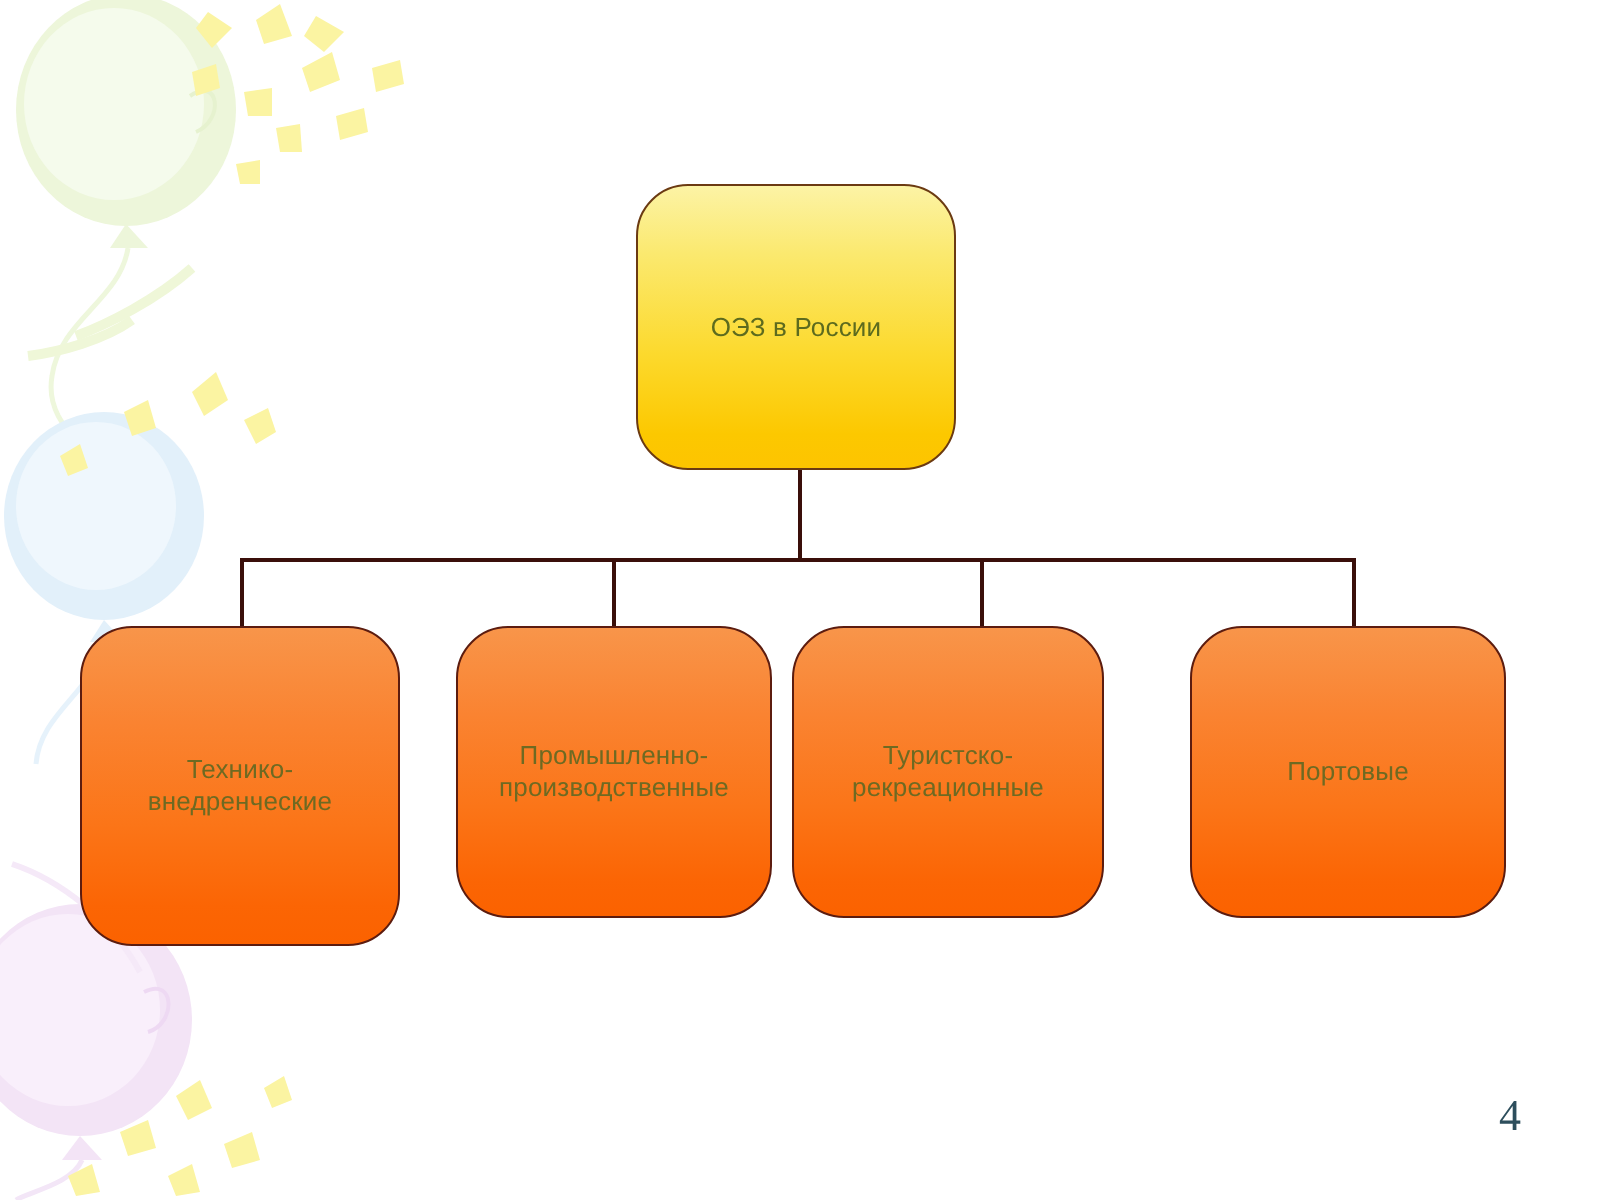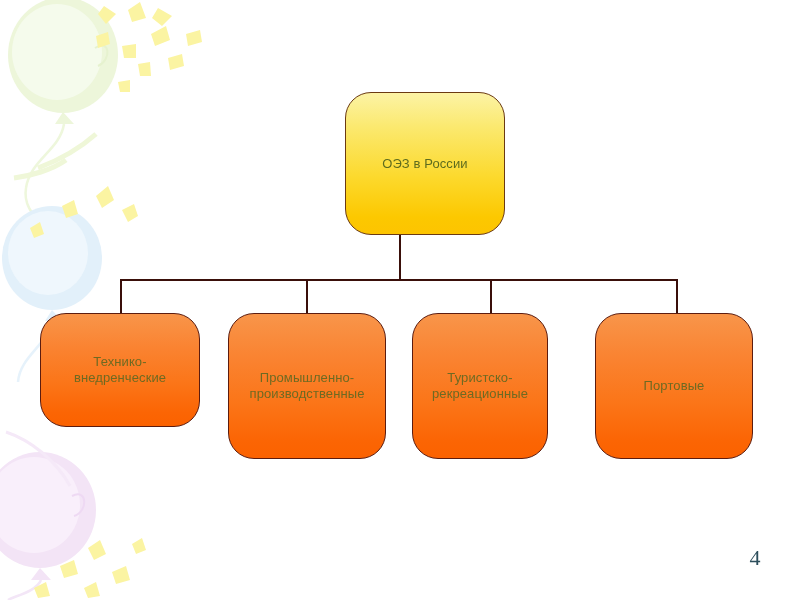--- a/index.html
+++ b/index.html
@@ -52,21 +52,20 @@
     text-align: center;
     line-height: 1.22;
     letter-spacing: 0.1px;
   }
   .node-root {
     border-radius: 26px;
     background: linear-gradient(to bottom, #fcf3a5 0%, #fbe96f 24%, #fcd92c 60%, #fcc800 88%, #fdc400 100%);
     border-color: #6b3a12;
     font-size: 13px;
     color: #5d6b1e;
-    margin-left: 27px;
   }
   .node-child {
     border-radius: 26px;
     background: linear-gradient(to bottom, #f8954a 0%, #fa8331 30%, #fb7518 62%, #fb6504 88%, #fb6200 100%);
     border-color: #5c1c0f;
     font-size: 13px;
     color: #6e6a22;
   }
   .node-label {
     display: block;
@@ -173,31 +172,31 @@
     <div class="connector conn-v" style="left:490px; top:279px; height:35px;"></div>
     <div class="connector conn-v" style="left:676px; top:279px; height:35px;"></div>
   </div>
 
   <div class="chart-layer">
 
     <div class="node node-root" style="left:318px; top:92px; width:160px; height:143px;">
       <span class="node-label">ОЭЗ в России</span>
     </div>
 
-    <div class="node node-child" style="left:40px; top:313px; width:160px; height:114px;">
+    <div class="node node-child" style="left:40px; top:313px; width:160px; height:160px;">
       <span class="node-label">Технико-
 внедренческие</span>
     </div>
 
     <div class="node node-child" style="left:228px; top:313px; width:158px; height:146px;text-align:center;">
       <span class="node-label">Промышленно-
 производственные</span>
     </div>
 
-    <div class="node node-child" style="left:412px; top:313px; width:136px; height:146px;">
+    <div class="node node-child" style="left:396px; top:313px; width:156px; height:146px;">
       <span class="node-label">Туристско-
 рекреационные</span>
     </div>
 
     <div class="node node-child" style="left:595px; top:313px; width:158px; height:146px;">
       <span class="node-label">Портовые</span>
     </div>
   </div>
 
   <div class="page-number">4</div>

